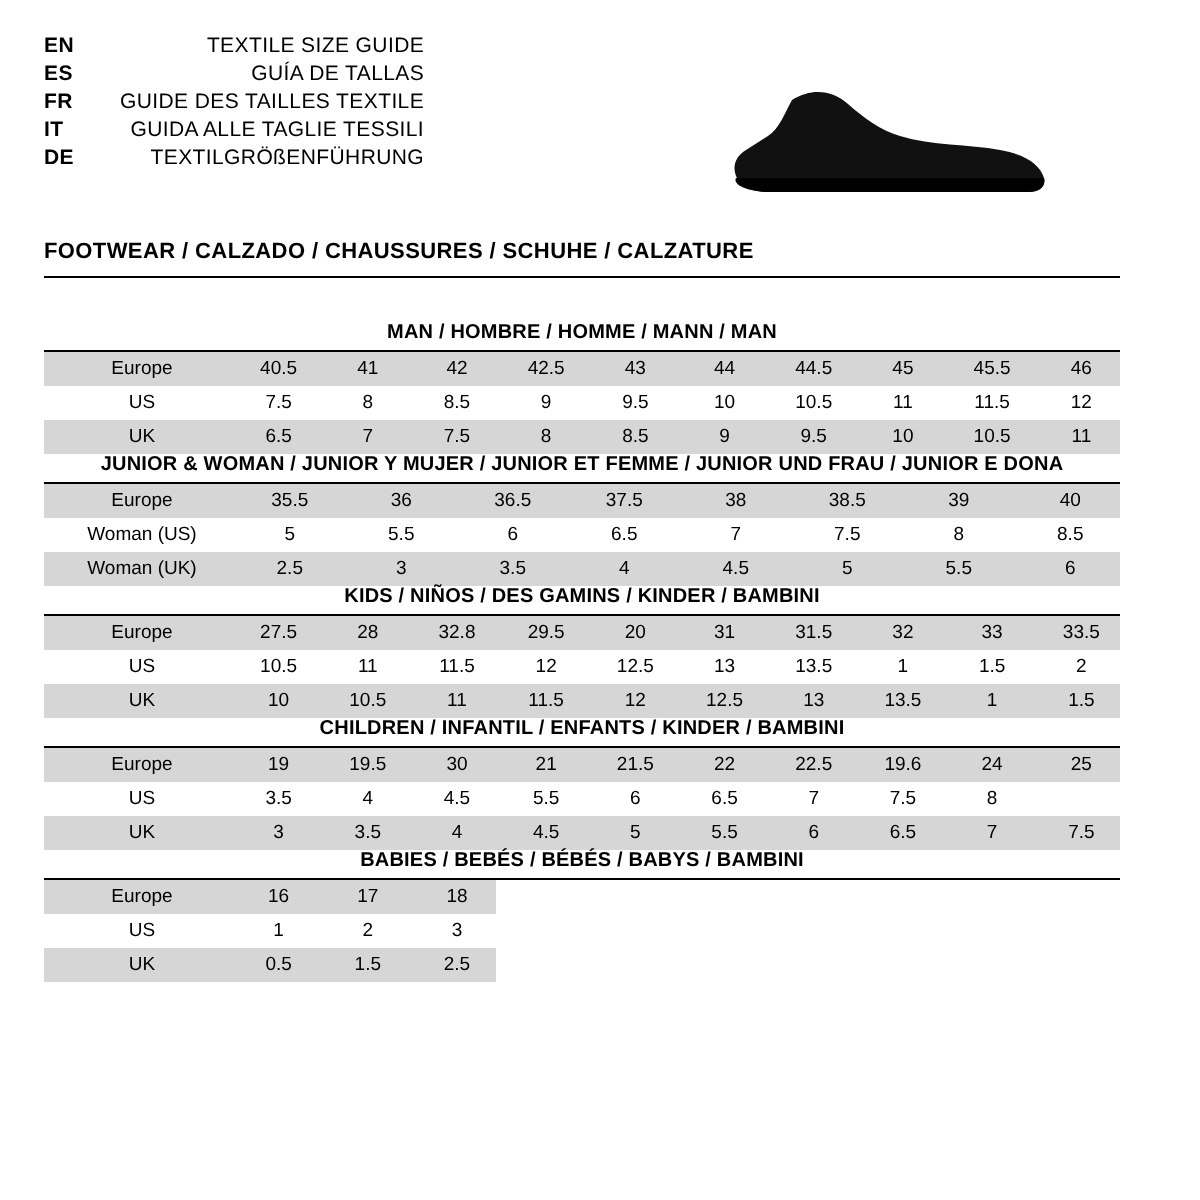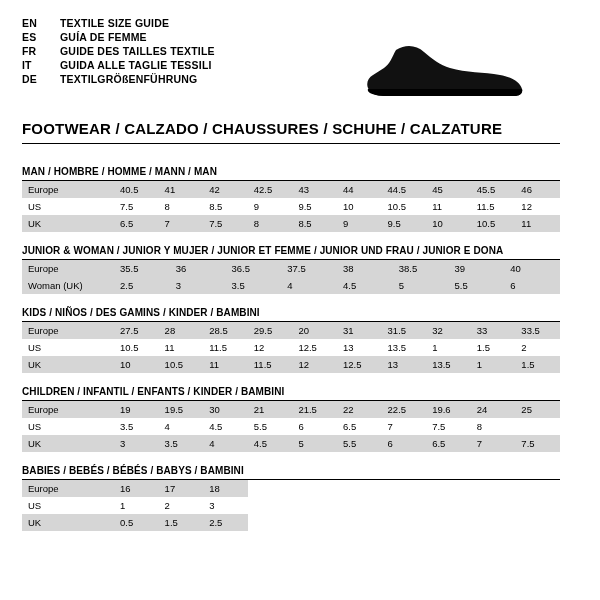--- a/index.html
+++ b/index.html
@@ -35,48 +35,49 @@
   .lang-table td {
     padding: 1px 0;
     vertical-align: top;
     white-space: nowrap;
   }
   .lang-code {
     width: 38px;
     font-weight: bold;
   }
   .lang-text {
-    font-weight: bold;
+    font-weight: normal;
+    text-align: right;
   }
   .shoe-art {
     position: absolute;
     top: 16px;
     right: 26px;
     width: 180px;
     height: 72px;
   }
 
   
   .footwear-title {
-    font-size: 15px;
+    font-size: 11px;
     font-weight: bold;
     letter-spacing: 0.2px;
     margin-top: 12px;
     margin-bottom: 6px;
   }
   .rule {
     height: 1px;
     background: #000000;
     width: 100%;
     margin-bottom: 22px;
   }
 
   
   .section {
-    margin-bottom: 13px;
+    text-align: center;
   }
   .section-title {
     font-size: 10px;
     font-weight: bold;
     letter-spacing: 0.1px;
     padding-bottom: 3px;
   }
   .section-rule {
     height: 1px;
     background: #000000;
@@ -117,21 +118,21 @@
 
   <div class="header">
     <table class="lang-table">
       <tbody>
         <tr>
           <td class="lang-code">EN</td>
           <td class="lang-text">TEXTILE SIZE GUIDE</td>
         </tr>
         <tr>
           <td class="lang-code">ES</td>
-          <td class="lang-text">GUÍA DE FEMME</td>
+          <td class="lang-text">GUÍA DE TALLAS</td>
         </tr>
         <tr>
           <td class="lang-code">FR</td>
           <td class="lang-text">GUIDE DES TAILLES TEXTILE</td>
         </tr>
         <tr>
           <td class="lang-code">IT</td>
           <td class="lang-text">GUIDA ALLE TAGLIE TESSILI</td>
         </tr>
         <tr>
@@ -210,20 +211,31 @@
           <td class="label">Europe</td>
           <td>35.5</td>
           <td>36</td>
           <td>36.5</td>
           <td>37.5</td>
           <td>38</td>
           <td>38.5</td>
           <td>39</td>
           <td>40</td>
         </tr>
+        <tr class="plain">
+          <td class="label">Woman (US)</td>
+          <td>5</td>
+          <td>5.5</td>
+          <td>6</td>
+          <td>6.5</td>
+          <td>7</td>
+          <td>7.5</td>
+          <td>8</td>
+          <td>8.5</td>
+        </tr>
         <tr class="shaded">
           <td class="label">Woman (UK)</td>
           <td>2.5</td>
           <td>3</td>
           <td>3.5</td>
           <td>4</td>
           <td>4.5</td>
           <td>5</td>
           <td>5.5</td>
           <td>6</td>
@@ -234,21 +246,21 @@
 
   <div class="section">
     <div class="section-title">KIDS / NIÑOS / DES GAMINS / KINDER / BAMBINI</div>
     <div class="section-rule"></div>
     <table class="sizes">
       <tbody>
         <tr class="shaded">
           <td class="label">Europe</td>
           <td>27.5</td>
           <td>28</td>
-          <td>28.5</td>
+          <td>32.8</td>
           <td>29.5</td>
           <td>20</td>
           <td>31</td>
           <td>31.5</td>
           <td>32</td>
           <td>33</td>
           <td>33.5</td>
         </tr>
         <tr class="plain">
           <td class="label">US</td>

